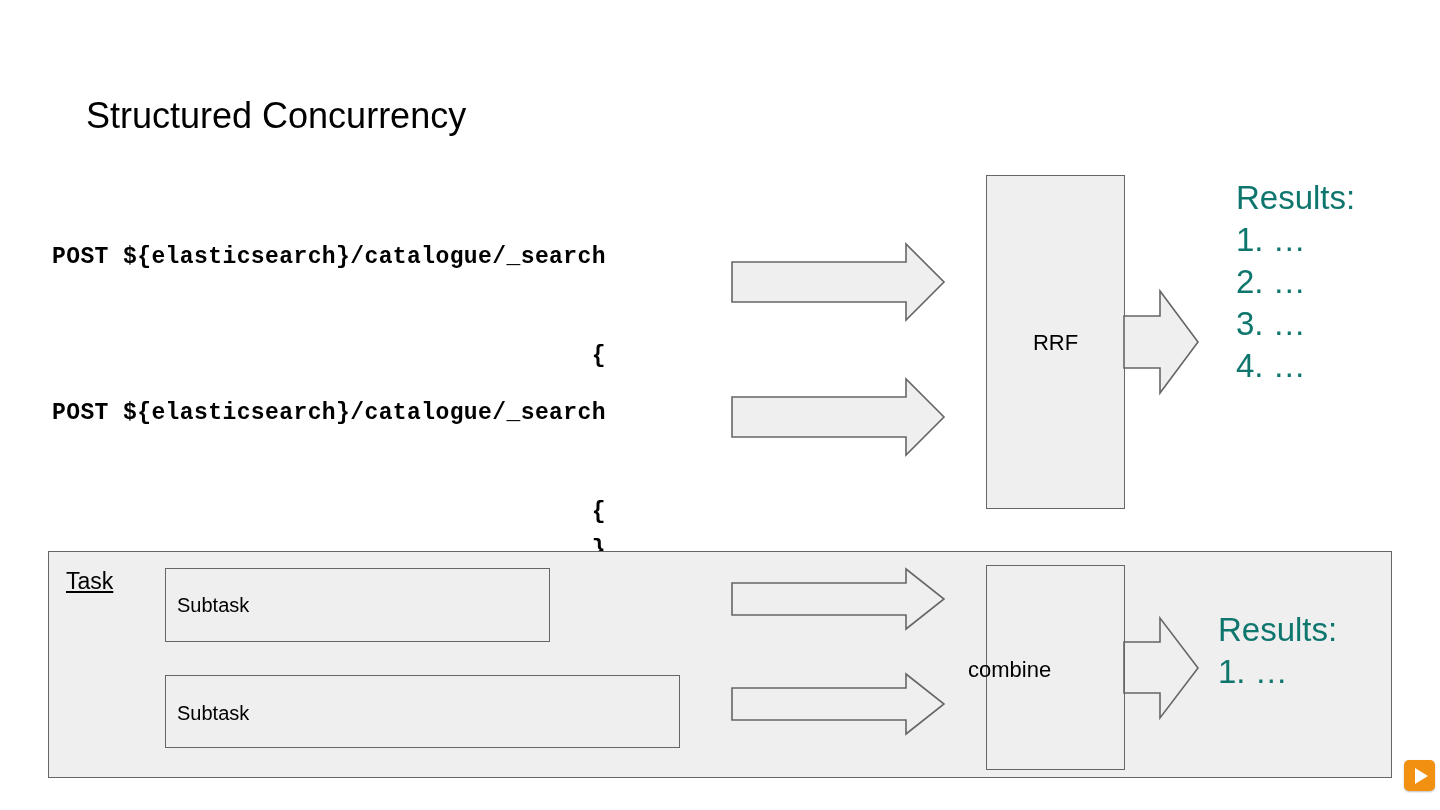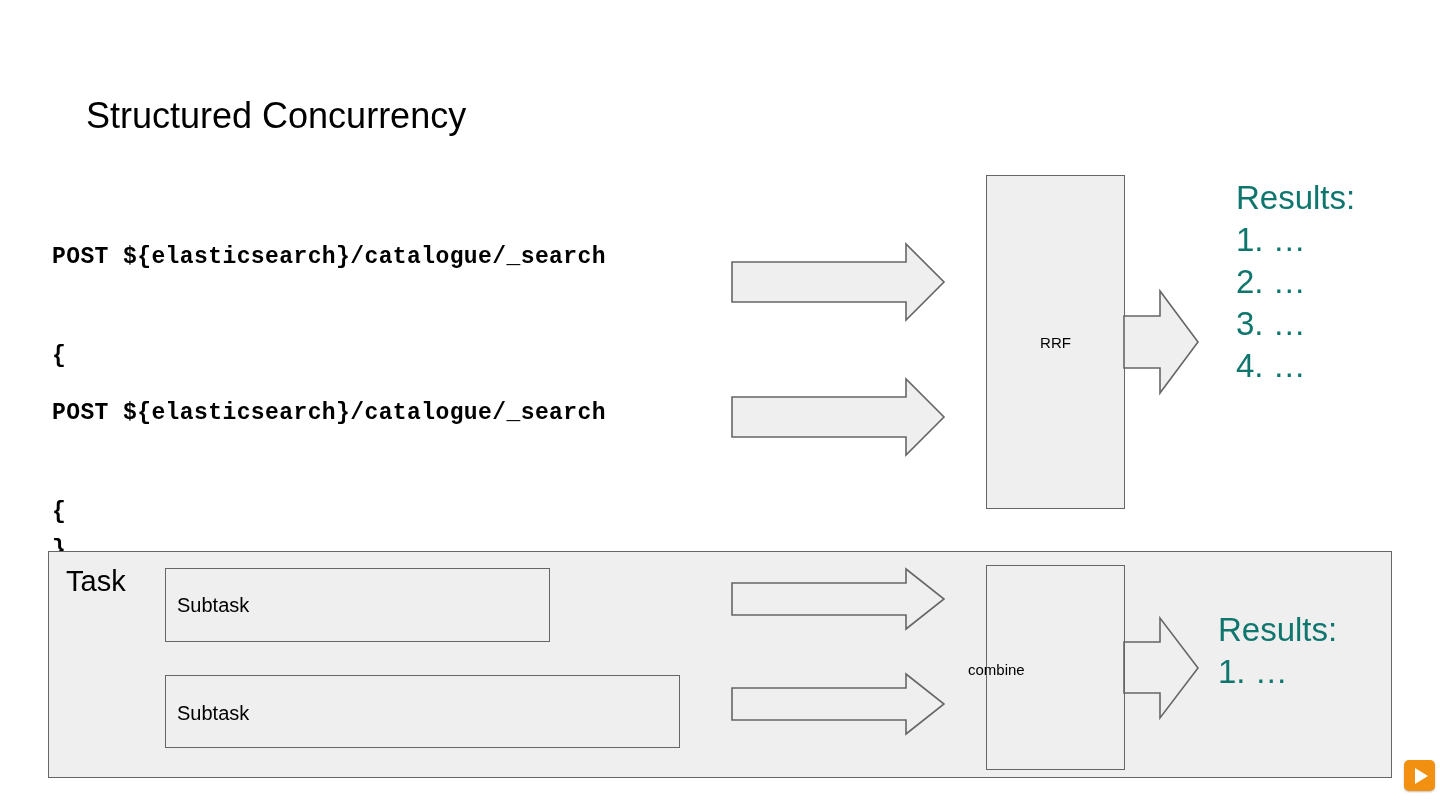--- a/index.html
+++ b/index.html
@@ -38,21 +38,21 @@
     font-weight: bold;
     font-size: 23px;
     line-height: 33px;
     white-space: pre;
     color: #000;
     letter-spacing: 0.4px;
   }
   #code-a { left: 52px; top: 175px; }
   #code-b { left: 52px; top: 331px; }
 
-  .code-line { display: block; }
+  .code-line { display: block; text-align: right; }
   .code-gap { display: block; height: 29px; }
   .code-gap-tall { display: block; height: 88px; }
 
   
   #apple-term {
     position: absolute;
     left: 192px;
     top: 222px;
     font-size: 42px;
     line-height: 48px;
@@ -95,21 +95,21 @@
 
   
   .box {
     position: absolute;
     background: #EFEFEF;
     border: 1px solid #666666;
     box-sizing: border-box;
   }
   .box-label {
     position: absolute;
-    font-size: 15px;
+    font-size: 22px;
     line-height: 24px;
     color: #000;
     white-space: nowrap;
   }
 
   
   #rrf-box {
     left: 986px; top: 175px; width: 139px; height: 334px;
   }
   #rrf-label {
@@ -128,22 +128,23 @@
   #task-panel {
     position: absolute;
     left: 48px; top: 551px; width: 1344px; height: 227px;
     background: #EFEFEF;
     border: 1px solid #666666;
     box-sizing: border-box;
   }
   #task-label {
     position: absolute;
     left: 66px; top: 568px;
-    font-size: 29px; line-height: 27px;
-    color: #000;
+    font-size: 23px; line-height: 27px;
+    color: #000;
+    text-decoration: underline;
   }
   .subtask-box {
     position: absolute;
     background: #EFEFEF;
     border: 1px solid #666666;
     box-sizing: border-box;
   }
   #subtask-1 { left: 165px; top: 568px; width: 385px; height: 74px; }
   #subtask-2 { left: 165px; top: 675px; width: 515px; height: 73px; }
   .subtask-label {

